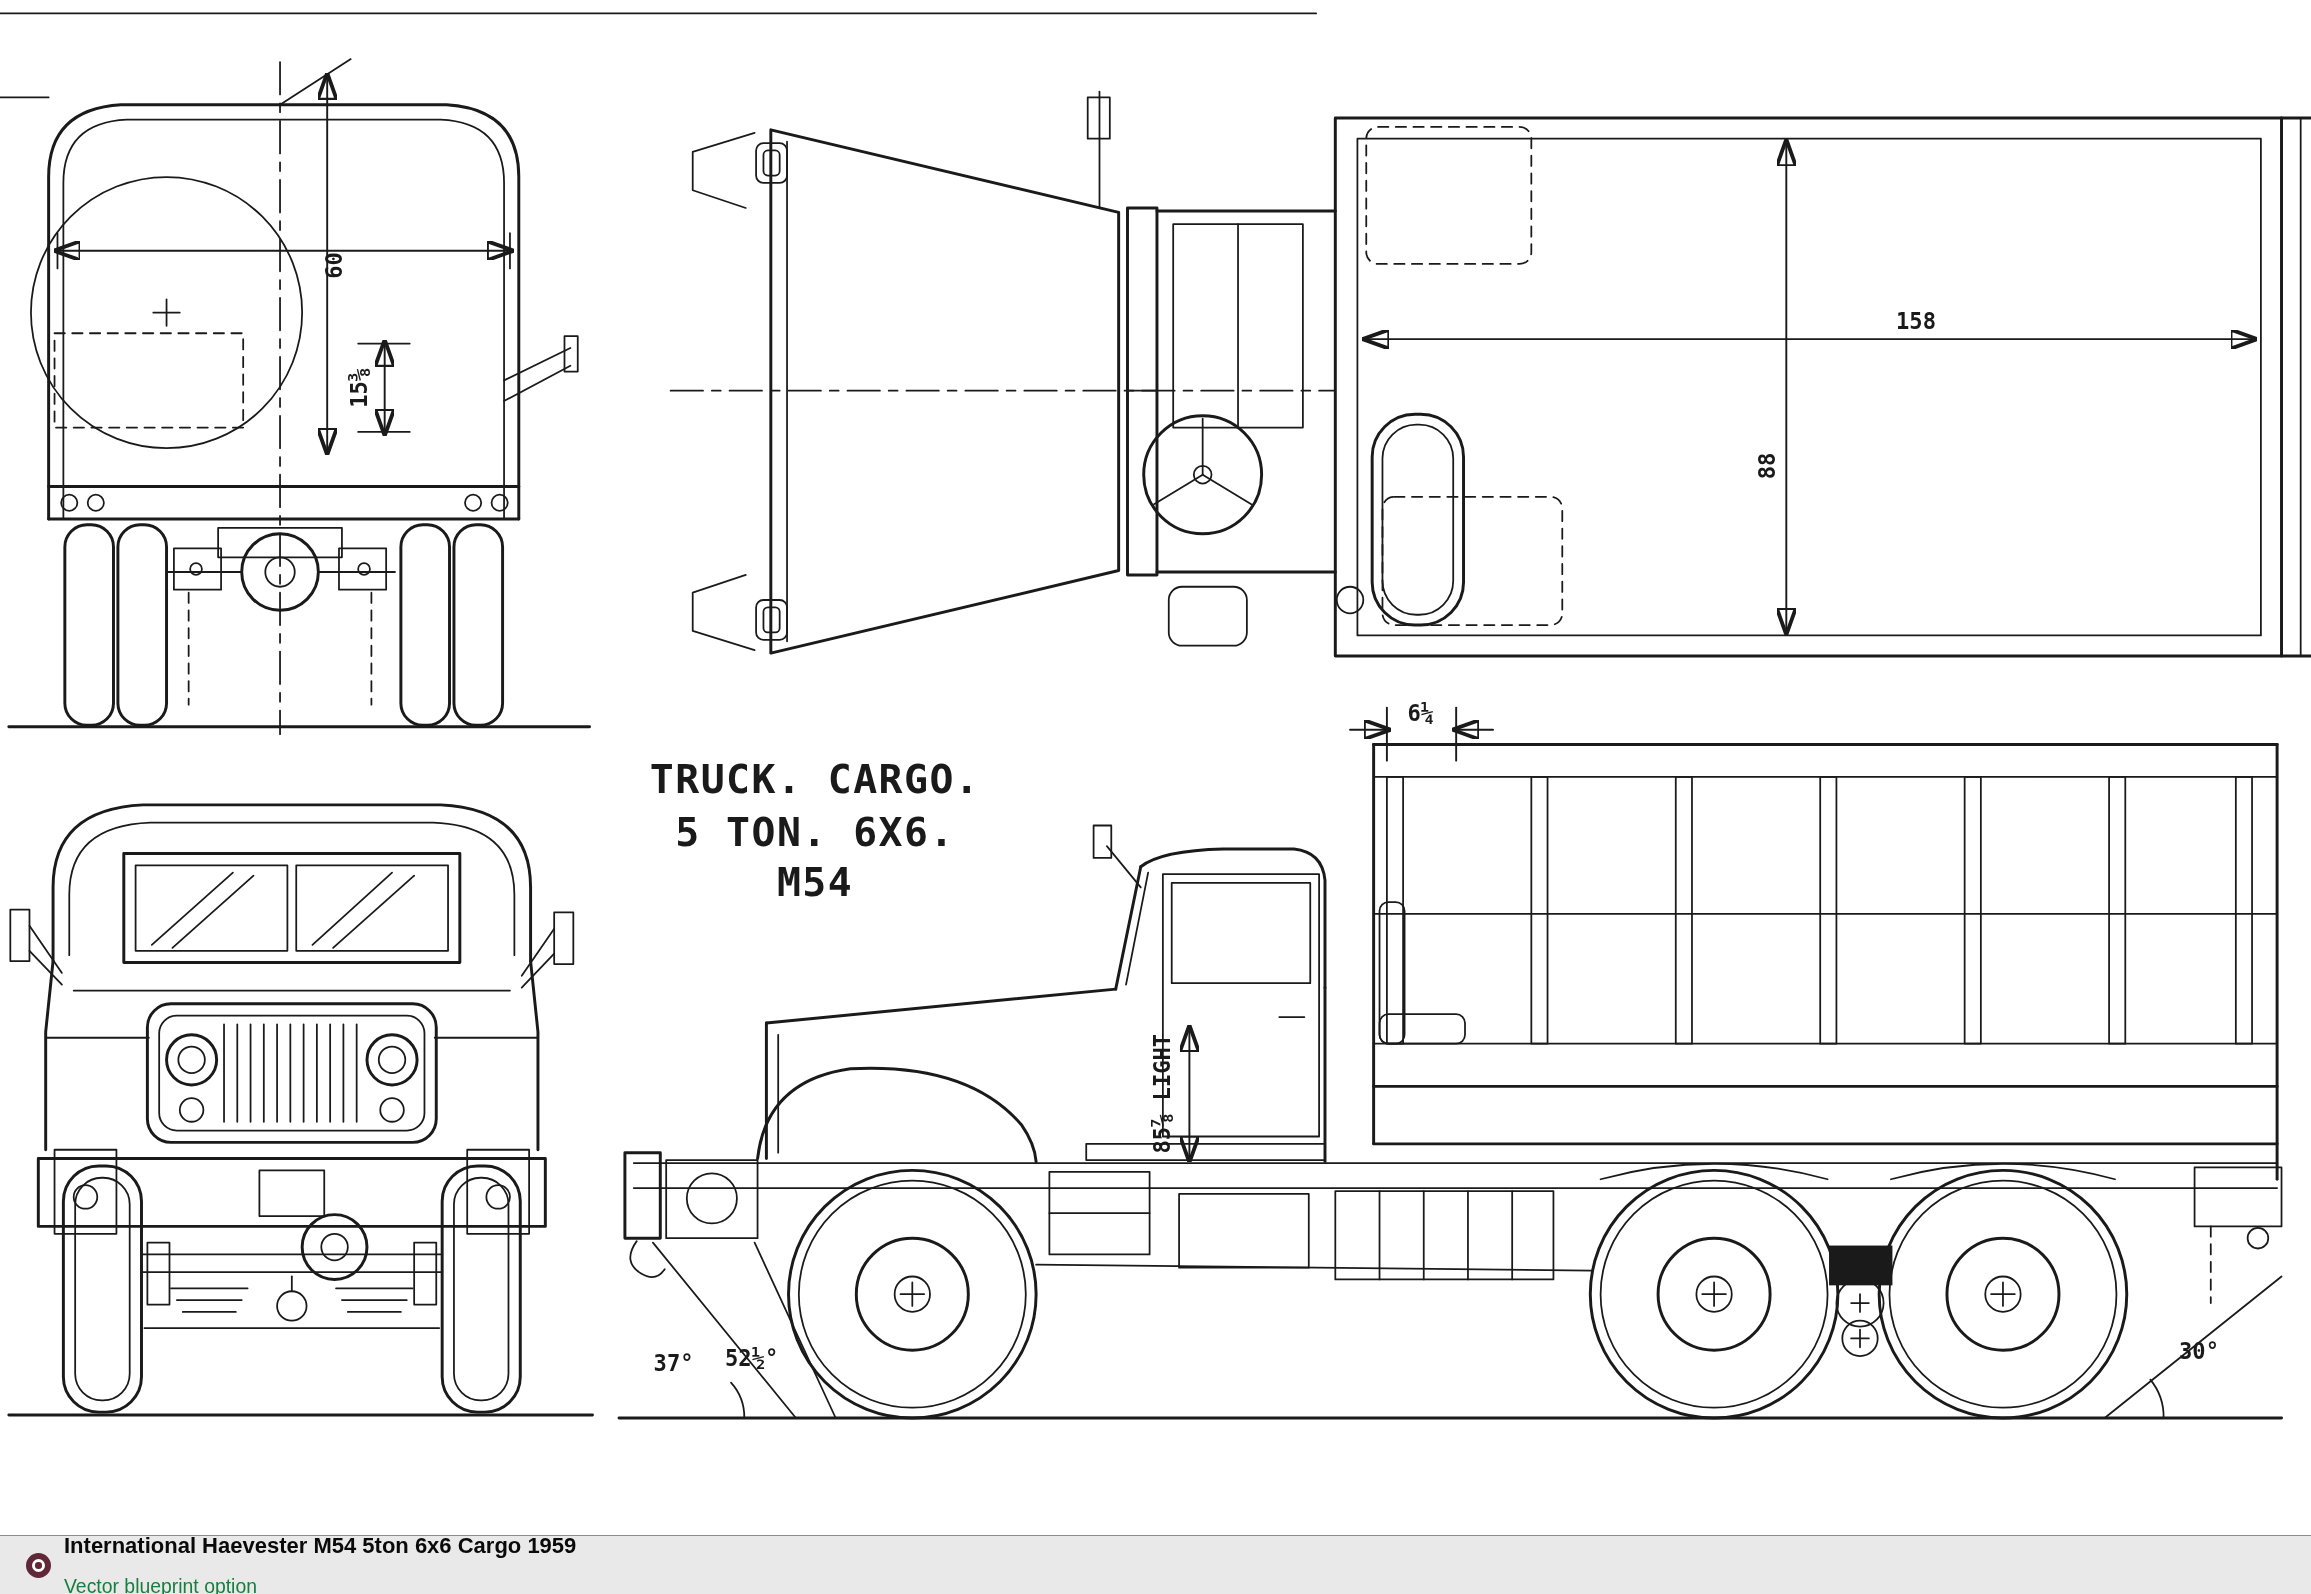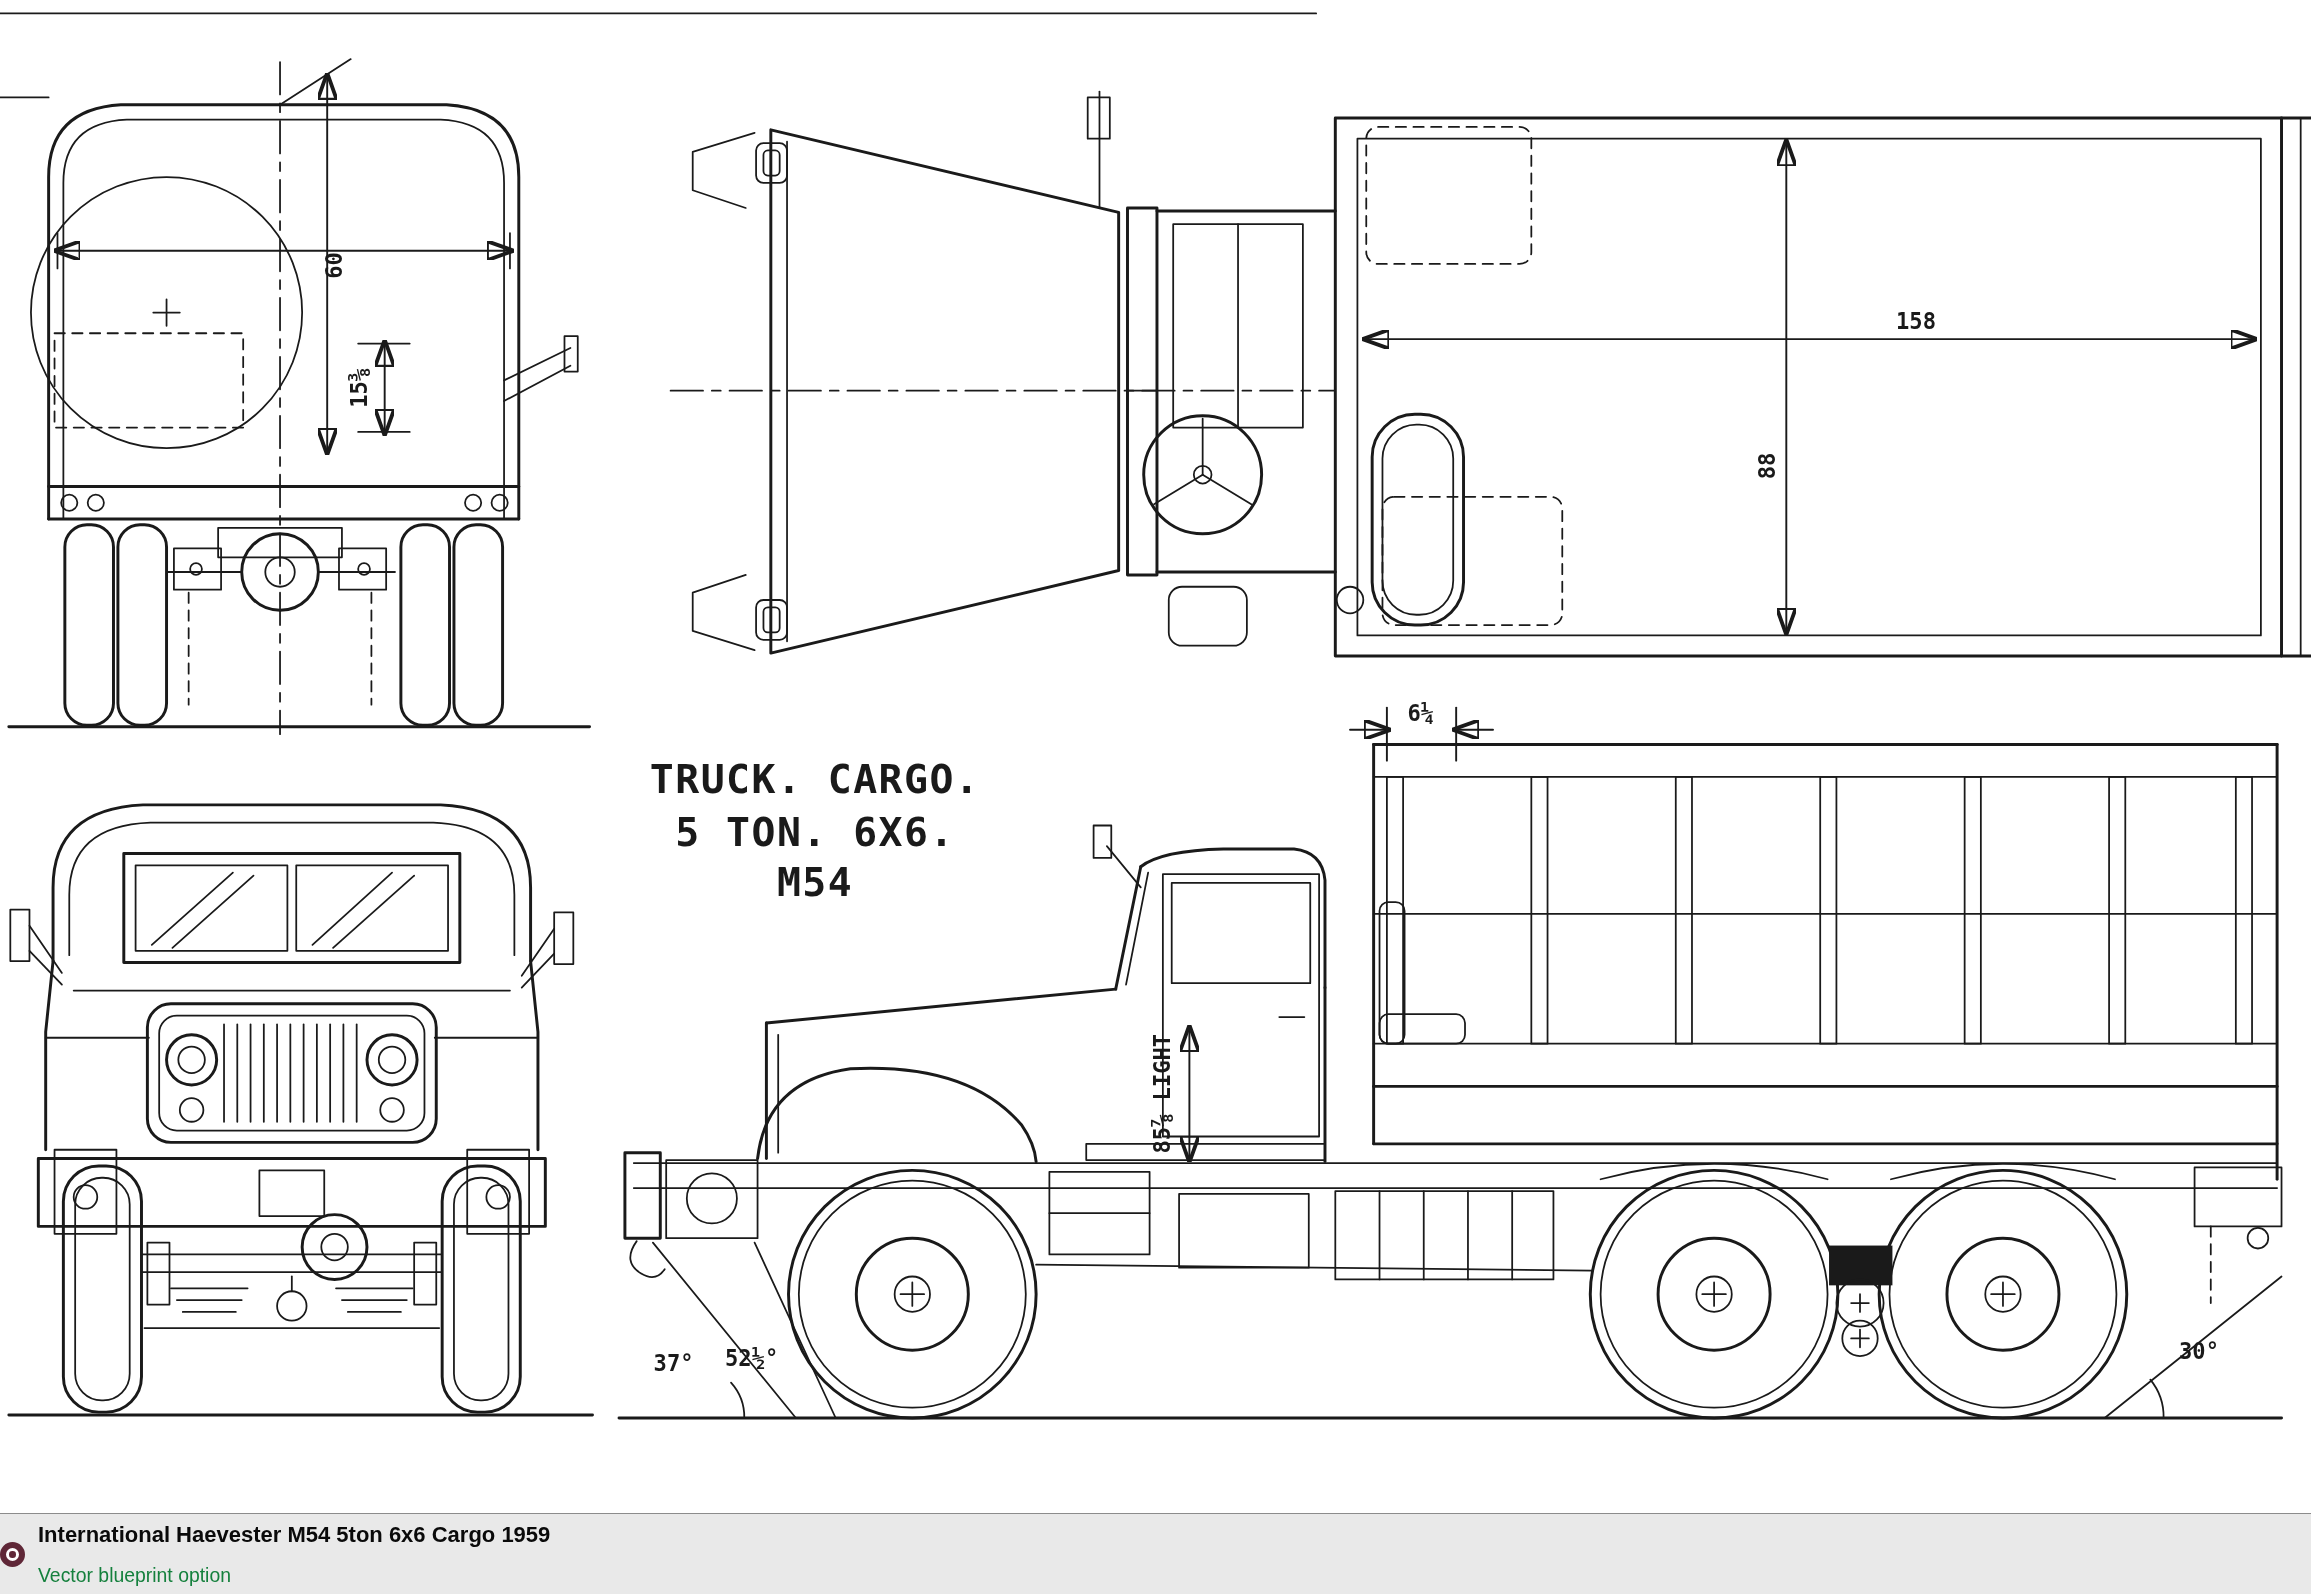--- a/index.html
+++ b/index.html
@@ -6,21 +6,21 @@
   .page{position:relative;width:2311px;height:1595px;background:#ffffff;overflow:hidden;font-family:"DejaVu Sans",sans-serif;}
   .blueprint{position:absolute;left:0;top:0;display:block;}
   .bp path,.bp line,.bp rect,.bp circle{fill:none;stroke:#1a1a1a;stroke-width:2;stroke-linecap:round;stroke-linejoin:round;}
   .bp .thin{stroke-width:1.2;}
   .bp .dash{stroke-dasharray:7 5;}
   .bp .cl{stroke-dasharray:22 6 6 6;stroke-width:1.2;}
   .bp .dim{stroke-width:1.3;}
   .bp .fill{fill:#1a1a1a;stroke:none;}
   .bp text{fill:#1a1a1a;stroke:none;font:700 15px "DejaVu Sans Mono",monospace;}
   .bp text.big{font:700 27px "DejaVu Sans Mono",monospace;letter-spacing:1px;}
-  .footer{position:absolute;left:0;bottom:0;width:100%;height:82px;background:#e9e9e9;border-top:1.8px solid #8c8c8c;box-sizing:border-box;display:flex;align-items:center;}
+  .footer{position:absolute;left:0;bottom:0;width:100%;height:60px;background:#e9e9e9;border-top:1.8px solid #8c8c8c;box-sizing:border-box;display:flex;align-items:center;padding-left:26px;}
   .bullet{width:25px;height:25px;border-radius:50%;border:6.5px solid #5f2737;background:#ffffff;position:relative;flex:0 0 auto;box-sizing:border-box;}
   .bullet::after{content:"";position:absolute;left:50%;top:50%;width:6.5px;height:6.5px;margin:-3.2px 0 0 -3.2px;border-radius:50%;background:#5f2737;}
   .cap{margin-left:13px;}
   .cap-title{font:700 22px "Liberation Sans",sans-serif;color:#0a0a0a;line-height:1.2;}
   .cap-sub{font:400 19.4px "Liberation Sans",sans-serif;color:#15803d;line-height:1.2;margin-top:16px;}
 </style>
 </head>
 <body>
 
 <div class="page">

